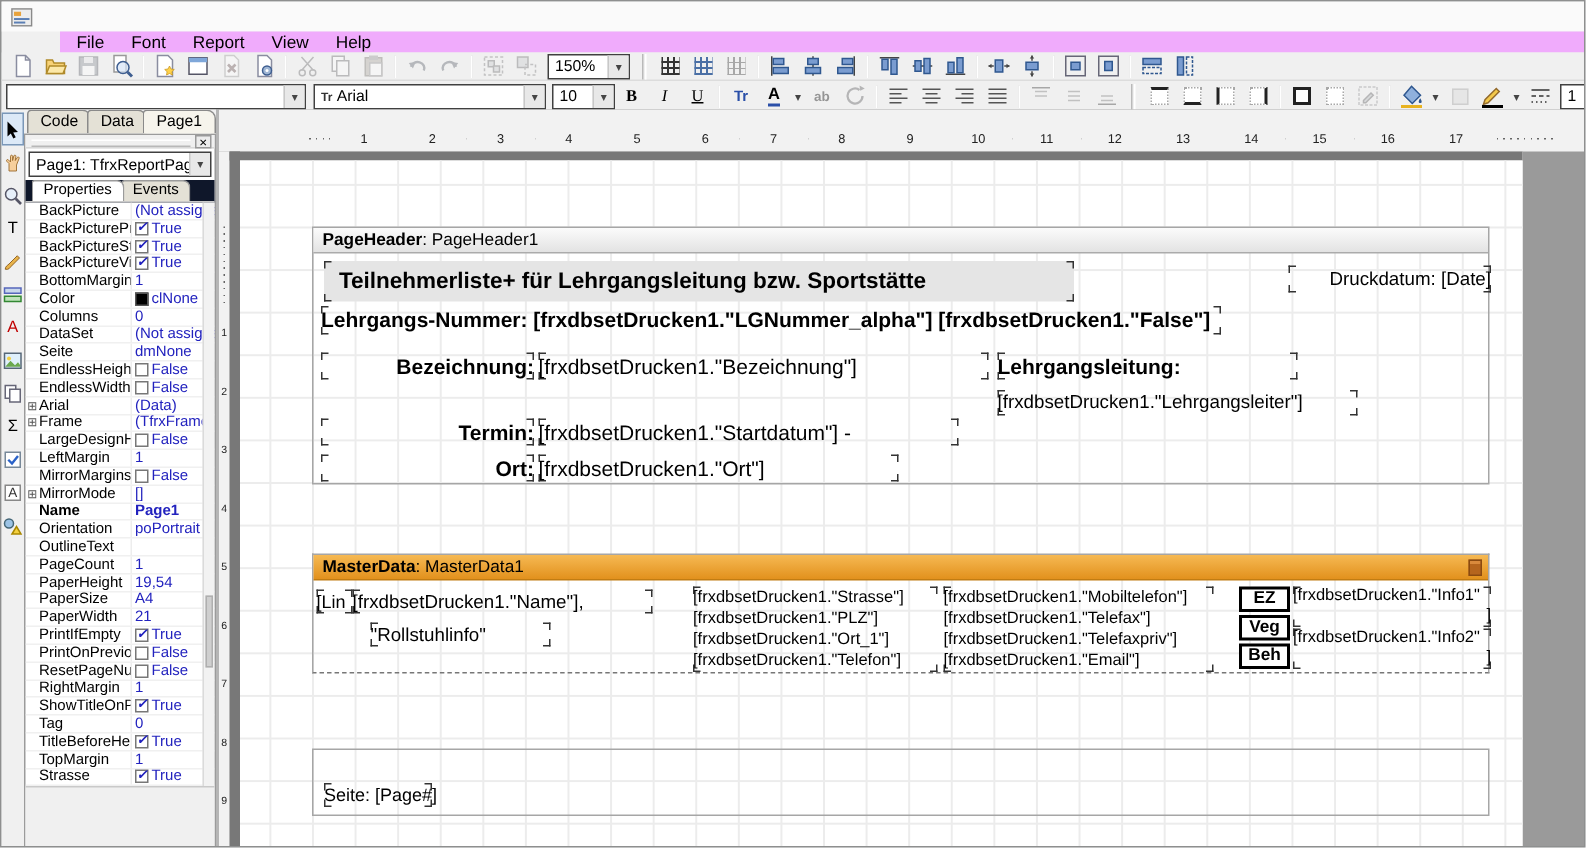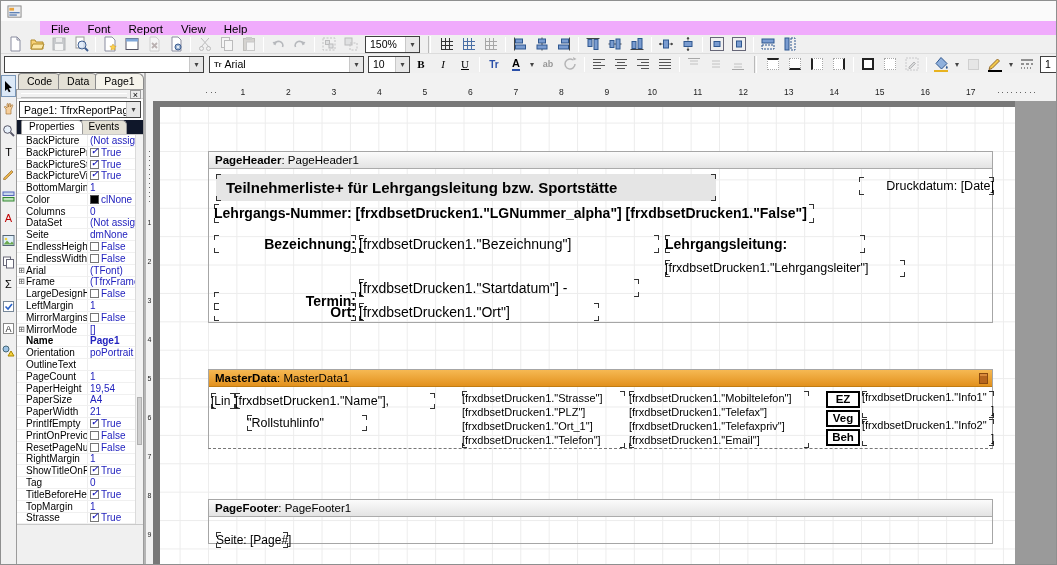--- a/index.html
+++ b/index.html
@@ -649,21 +649,21 @@
             <span class="pvalwrap">
               <i class="pfx cboff"></i>
               <span class="pval">False</span>
             </span>
           </div>
             <div class="prow" style="--i: 209px;">
             <span class="pexp">⊞</span>
             <span class="pname">Arial</span>
             <span class="pvalwrap">
 
-              <span class="pval">(TFont)</span>
+              <span class="pval">(Data)</span>
             </span>
           </div>
             <div class="prow" style="--i: 228px;">
             <span class="pexp">⊞</span>
             <span class="pname">Frame</span>
             <span class="pvalwrap">
 
               <span class="pval">(TfrxFrame)</span>
             </span>
           </div>
@@ -886,21 +886,21 @@
           <div class="bandhdr">
             <b>PageHeader</b><span>: PageHeader1</span>
           </div>
           <div class="obj r" style="left:650px; top:25px; width:135px; height:18px; font-size:12.5px; line-height:18px;">Druckdatum: [Date]</div>
           <div class="obj fillgray b" style="left:7px; top:22px; width:500px; height:27px; font-size:15px; line-height:27px; padding-left:10px;">Teilnehmerliste+ für Lehrgangsleitung bzw. Sportstätte</div>
           <div class="obj b" style="left:5px; top:52px; width:600px; height:19px; font-size:14px; line-height:19px;">Lehrgangs-Nummer: [frxdbsetDrucken1."LGNummer_alpha"] [frxdbsetDrucken1."False"]</div>
           <div class="obj b r" style="left:5px; top:83px; width:142px; height:18px; font-size:14px; line-height:18px;">Bezeichnung:</div>
           <div class="obj" style="left:150px; top:83px; width:300px; height:18px; font-size:14px; line-height:18px;">[frxdbsetDrucken1."Bezeichnung"]</div>
           <div class="obj b" style="left:456px; top:83px; width:200px; height:18px; font-size:14px; line-height:18px;">Lehrgangsleitung:</div>
           <div class="obj" style="left:456px; top:108px; width:240px; height:17px; font-size:12.5px; line-height:17px;">[frxdbsetDrucken1."Lehrgangsleiter"]</div>
-          <div class="obj b r" style="left:5px; top:127px; width:142px; height:18px; font-size:14px; line-height:18px;margin-top:13px;">Termin:</div>
+          <div class="obj b r" style="left:5px; top:127px; width:142px; height:18px; font-size:14px; line-height:18px;">Termin:</div>
           <div class="obj" style="left:150px; top:127px; width:280px; height:18px; font-size:14px; line-height:18px;">[frxdbsetDrucken1."Startdatum"] -</div>
           <div class="obj b r" style="left:5px; top:151px; width:142px; height:18px; font-size:14px; line-height:18px;">Ort:</div>
           <div class="obj" style="left:150px; top:151px; width:240px; height:18px; font-size:14px; line-height:18px;">[frxdbsetDrucken1."Ort"]</div>
         </div>
 
         <div class="band master" style="top:262px; height:80px;">
           <div class="bandhdr">
             <b>MasterData</b><span>: MasterData1</span>
             <span class="mdicon"></span>
           </div>
@@ -931,22 +931,19 @@
             <div>[frxdbsetDrucken1."Info1"</div>
             <div class="r">]</div>
           </div>
           <div class="obj infobj" style="left:653px; top:49px; width:132px; height:27px;">
             <div>[frxdbsetDrucken1."Info2"</div>
             <div class="r">]</div>
           </div>
         </div>
 
         <div class="band" style="top:392px; height:45px;">
-          <div class="bandhdr">
-            <b>PageFooter</b><span>: PageFooter1</span>
-          </div>
-          <div class="obj" style="left:7px; top:32px; width:72px; height:16px; font-size:12px; line-height:16px;">Seite: [Page#]</div>
+          <div class="obj" style="left:7px; top:22px; width:72px; height:16px; font-size:12px; line-height:16px;">Seite: [Page#]</div>
         </div>
 
       </div>
     </div>
   </div>
 </div>
 
 </body></html>

